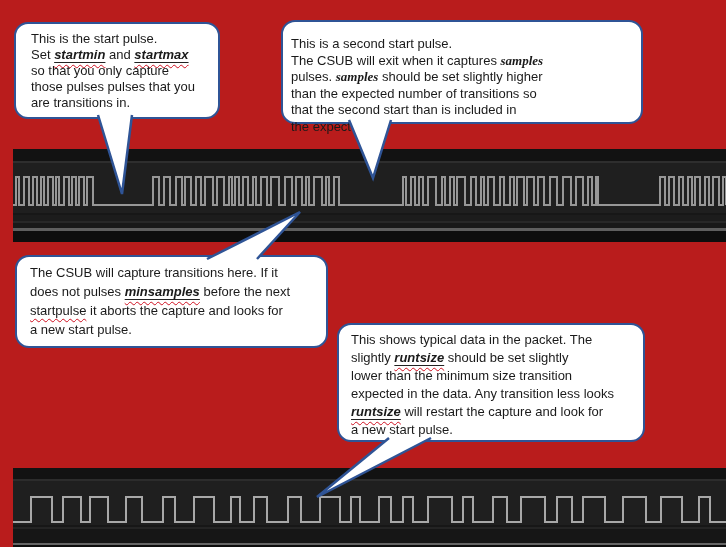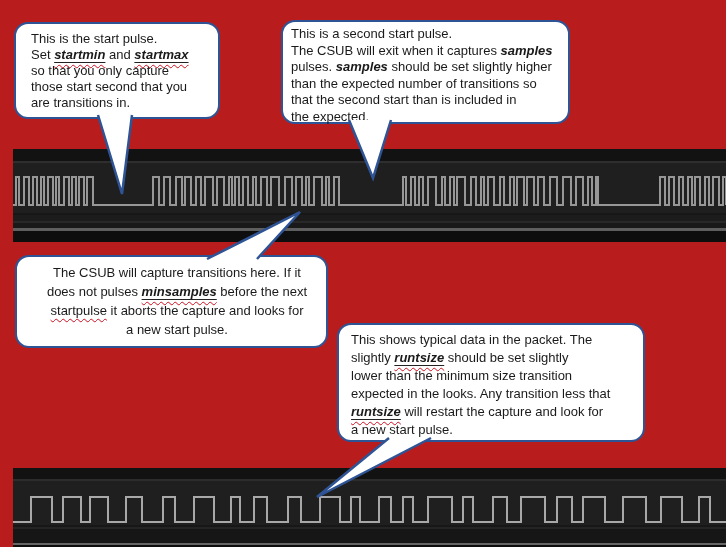--- a/index.html
+++ b/index.html
@@ -15,26 +15,26 @@
   .strip-bottom{left:13px;top:468px;width:713px;height:79px;
     background:linear-gradient(#121212 0 11px,#2c2c2c 11px 13px,#1f1f1f 13px 57px,
       #171717 57px 59px,#242424 59px 61px,#161616 61px 75px,#666666 75px 77px,
       #0d0d0d 77px 100%);}
   .strip svg{position:absolute;left:0;top:0;}
 
   
   .callout{position:absolute;box-sizing:border-box;background:#fff;
     border:2.5px solid #2f5496;border-radius:14px;z-index:2;font-size:13px;}
   .c1{left:14px;top:22px;width:206px;height:97px;padding:7px 4px 0 15px;line-height:16px;}
-  .c2{left:281px;top:20px;width:289px;height:104px;padding:4px 4px 0 8px;line-height:16.5px;}
-  .c3{left:15px;top:255px;width:313px;height:93px;padding:6px 2px 0 13px;line-height:19px;text-align:center;}
+  .c2{left:281px;top:20px;width:362px;height:104px;padding:14px 4px 0 8px;line-height:16.5px;}
+  .c3{left:15px;top:255px;width:313px;height:93px;padding:6px 2px 0 13px;line-height:19px;}
   .c4{left:337px;top:323px;width:308px;height:119px;padding:6px 2px 9px 12px;line-height:18px;}
   .line{white-space:nowrap;}
   .w-p{}
-  .w-bi{font-weight:bold;font-style:italic;}
+  .w-bi{font-weight:bold;font-style:italic;font-family:Liberation Serif, serif;}
   .w-em{font-weight:bold;font-style:italic;text-decoration:underline;
         text-decoration-color:#222;text-decoration-thickness:1px;text-underline-offset:3px;}
   .w-sq{text-decoration:underline;text-decoration-style:wavy;text-decoration-color:#cf1020;
         text-decoration-thickness:1px;text-underline-offset:3px;}
   .w-sqin{text-decoration:underline;text-decoration-style:wavy;text-decoration-color:#cf1020;
         text-decoration-thickness:1px;text-underline-offset:5px;}
 
   
   .tails{position:absolute;left:0;top:0;z-index:3;pointer-events:none;}
   .tail{fill:#ffffff;stroke:#2f5496;stroke-width:2.5;stroke-linejoin:miter;}
@@ -54,21 +54,21 @@
     <svg width="713" height="79" viewBox="0 0 713 79">
         <path d="M0,54L18,54L18,29L39,29L39,54L50,54L50,29L68,29L68,54L77,54L77,29L95,29L95,54L113,54L113,29L129,29L129,54L150,54L150,29L162,29L162,54L181,54L181,29L201,29L201,54L218,54L218,29L227,29L227,54L241,54L241,29L254,29L254,54L275,54L275,29L288,29L288,54L307,54L307,29L327,29L327,54L338,54L338,29L347,29L347,54L366,54L366,29L378,29L378,54L390,54L390,29L400,29L400,54L415,54L415,29L439,29L439,54L450,54L450,29L460,29L460,54L480,54L480,29L494,29L494,54L508,54L508,29L532,29L532,54L544,54L544,29L559,29L559,54L570,54L570,29L592,29L592,54L610,54L610,29L633,29L633,54L648,54L648,29L669,29L669,54L686,54L686,29L697,29L697,54L713,54L713,54" fill="none" stroke="#a8a8a8" stroke-width="2"></path>
       </svg>
   </div>
 
   <div class="callout c1">
     <div>
         <div class="line"><span class="w-p">This is the start pulse.</span></div>
         <div class="line"><span class="w-p">Set </span><span class="w-em"><span class="w-sqin">startmin</span></span><span class="w-p"> and </span><span class="w-em"><span class="w-sqin">startmax</span></span></div>
         <div class="line"><span class="w-p">so that you only capture</span></div>
-        <div class="line"><span class="w-p">those start second that you</span></div>
+        <div class="line"><span class="w-p">those pulses pulses that you</span></div>
         <div class="line"><span class="w-p">are transitions in.</span></div>
       </div>
   </div>
 
   <div class="callout c2">
     <div>
         <div class="line"><span class="w-p">This is a second start pulse.</span></div>
         <div class="line"><span class="w-p">The CSUB will exit when it captures </span><span class="w-bi">samples</span></div>
         <div class="line"><span class="w-p">pulses. </span><span class="w-bi">samples</span><span class="w-p"> should be set slightly higher</span></div>
         <div class="line"><span class="w-p">than the expected number of transitions so</span></div>
@@ -84,21 +84,21 @@
         <div class="line"><span class="w-sq">startpulse</span><span class="w-p"> it aborts the capture and looks for</span></div>
         <div class="line"><span class="w-p">a new start pulse.</span></div>
       </div>
   </div>
 
   <div class="callout c4">
     <div>
         <div class="line"><span class="w-p">This shows typical data in the packet. The</span></div>
         <div class="line"><span class="w-p">slightly </span><span class="w-em"><span class="w-sqin">runtsize</span></span><span class="w-p"> should be set slightly</span></div>
         <div class="line"><span class="w-p">lower than the minimum size transition</span></div>
-        <div class="line"><span class="w-p">expected in the looks. Any transition less that</span></div>
+        <div class="line"><span class="w-p">expected in the data. Any transition less looks</span></div>
         <div class="line"><span class="w-em"><span class="w-sqin">runtsize</span></span><span class="w-p"> will restart the capture and look for</span></div>
         <div class="line"><span class="w-p">a new start pulse.</span></div>
       </div>
   </div>
 
   <svg class="tails" width="726" height="547" viewBox="0 0 726 547">
     <path class="tail" d="M98,115 L122,194 L132,115"></path>
     <path class="tail" d="M349,120 L373,178 L391,120"></path>
     <path class="tail" d="M207,259 L300,212 L257,259"></path>
     <path class="tail" d="M389,438 L317,497 L431,438"></path>

